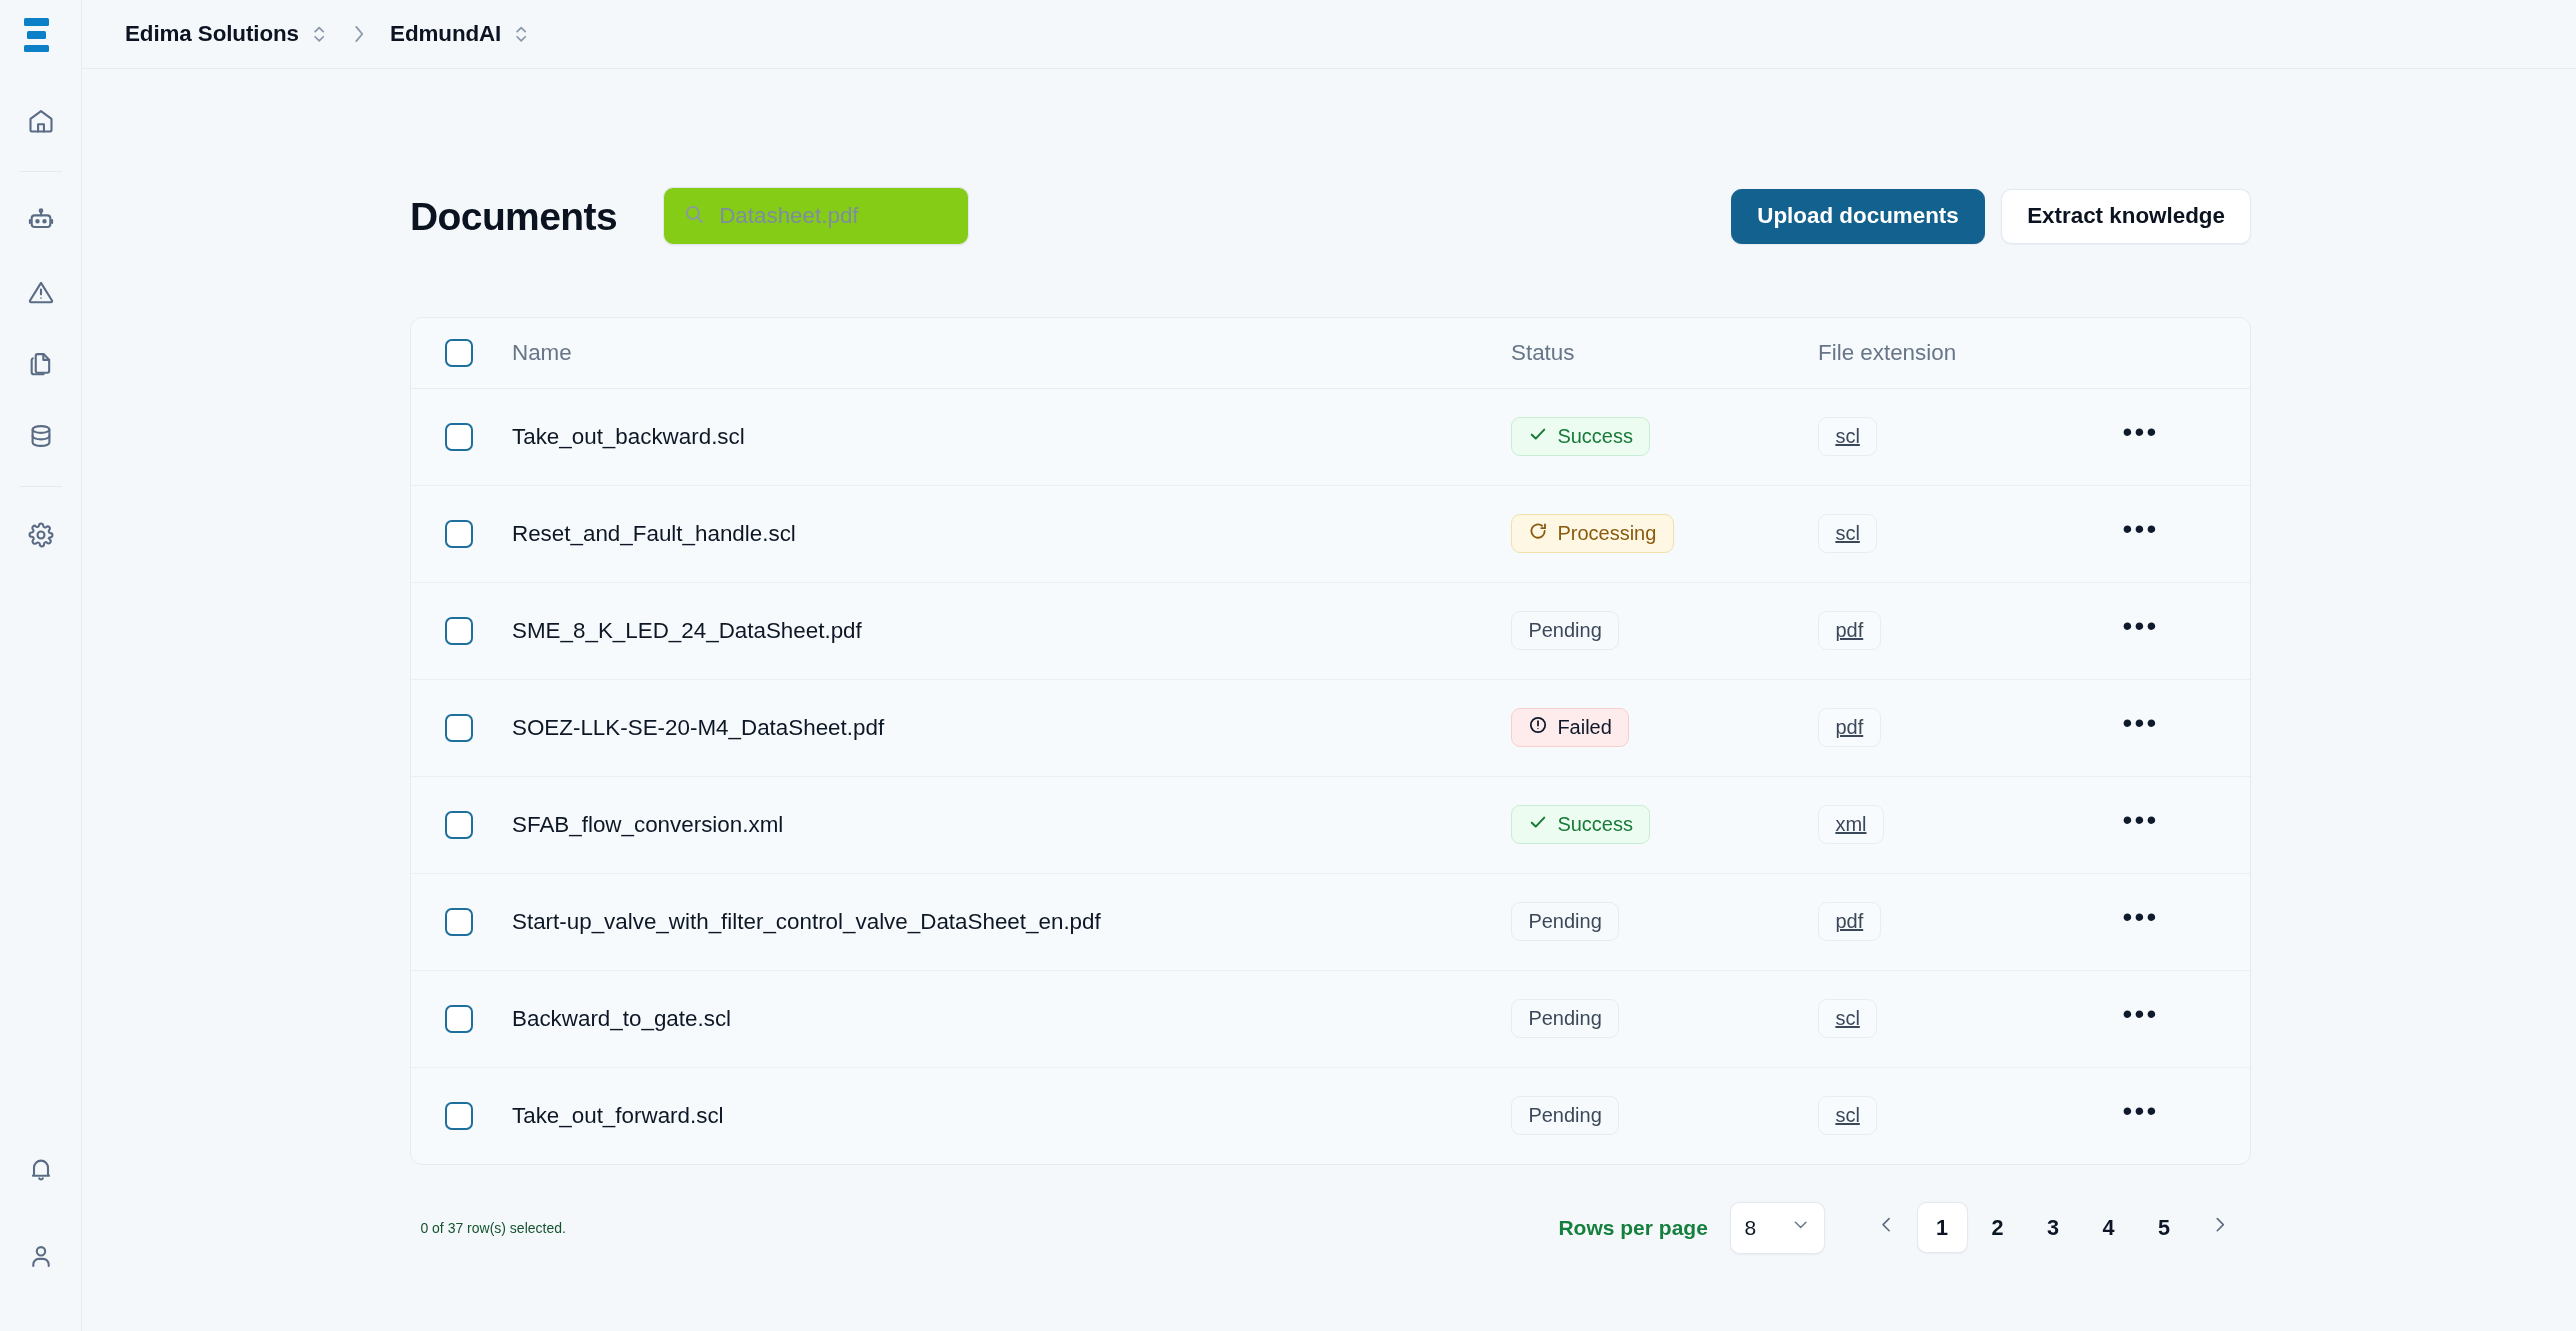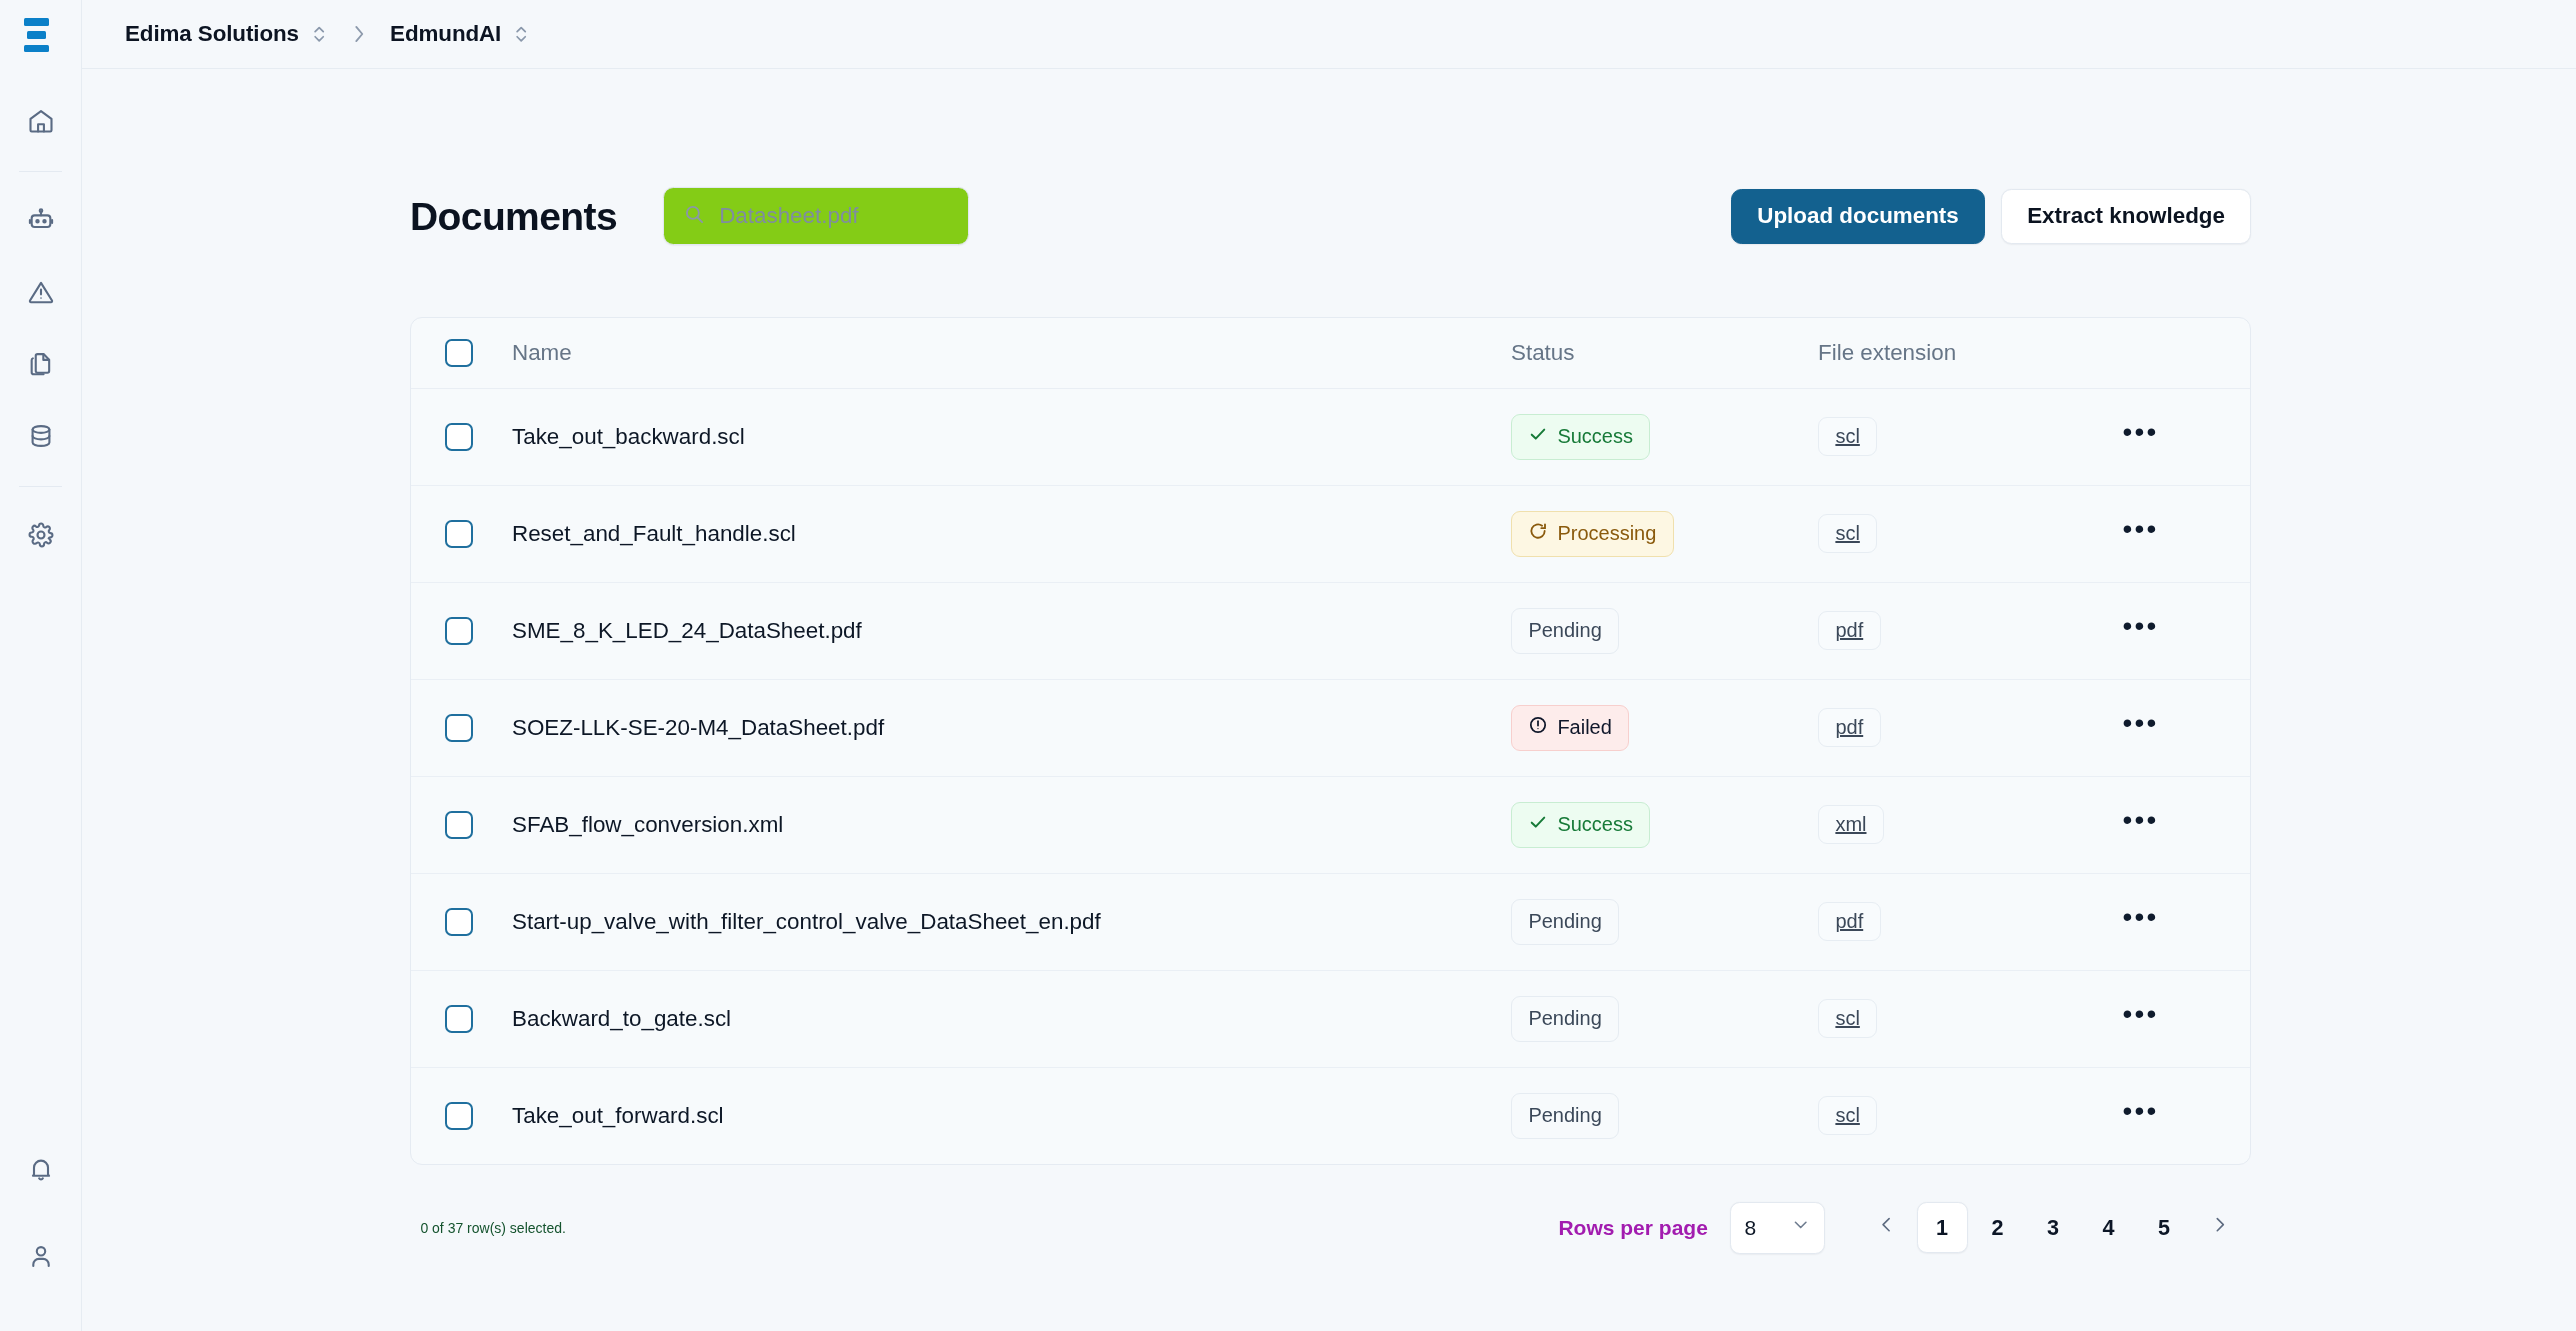--- a/index.html
+++ b/index.html
@@ -167,21 +167,21 @@
     width: 28px; height: 28px;
     border: 2.2px solid #1f6f9e;
     border-radius: 6.7px;
     background: #ffffff;
     display: block;
     cursor: pointer;
   }
 
   .badge {
     display: inline-flex; align-items: center; gap: 9px;
-    height: 46px;
+    height: 39px;
     padding: 0 16.4px;
     border-radius: 9px;
     font-size: 20px;
     font-weight: 400;
     border: 1.5px solid transparent;
     white-space: nowrap;
   }
   .badge svg { width: 20px; height: 20px; flex: 0 0 20px; }
   .badge.success   { background: #edfcf1; border-color: #c8edd2; color: #177a38; }
   .badge.processing{ background: #fdf7e3; border-color: #f0e0ad; color: #8a5a0d; }
@@ -209,21 +209,21 @@
 
   
   .table-footer {
     display: flex; align-items: center;
     height: 69px;
     margin-top: 28px;
     padding: 0 6px 0 10.4px;
   }
   .sel-count { font-size: 14px; color: #14532d; }
   .footer-right { margin-left: auto; display: flex; align-items: center; gap: 22.4px; }
-  .rpp-label { font-size: 21px; font-weight: 700; color: #a21caf; }
+  .rpp-label { font-size: 21px; font-weight: 700; color: #15803d; }
   .rpp-select {
     width: 95px; height: 52px;
     background: #ffffff; border: 1.5px solid #e3e9f0; border-radius: 9.7px;
     display: flex; align-items: center; justify-content: space-between;
     padding: 0 13.4px;
     font-size: 21px; color: #0d1726;
     box-shadow: 0 0.7px 1.5px rgba(16,24,40,0.05);
     cursor: pointer;
   }
   .rpp-select svg { width: 19.4px; height: 19.4px; color: #6f7c8f; }

